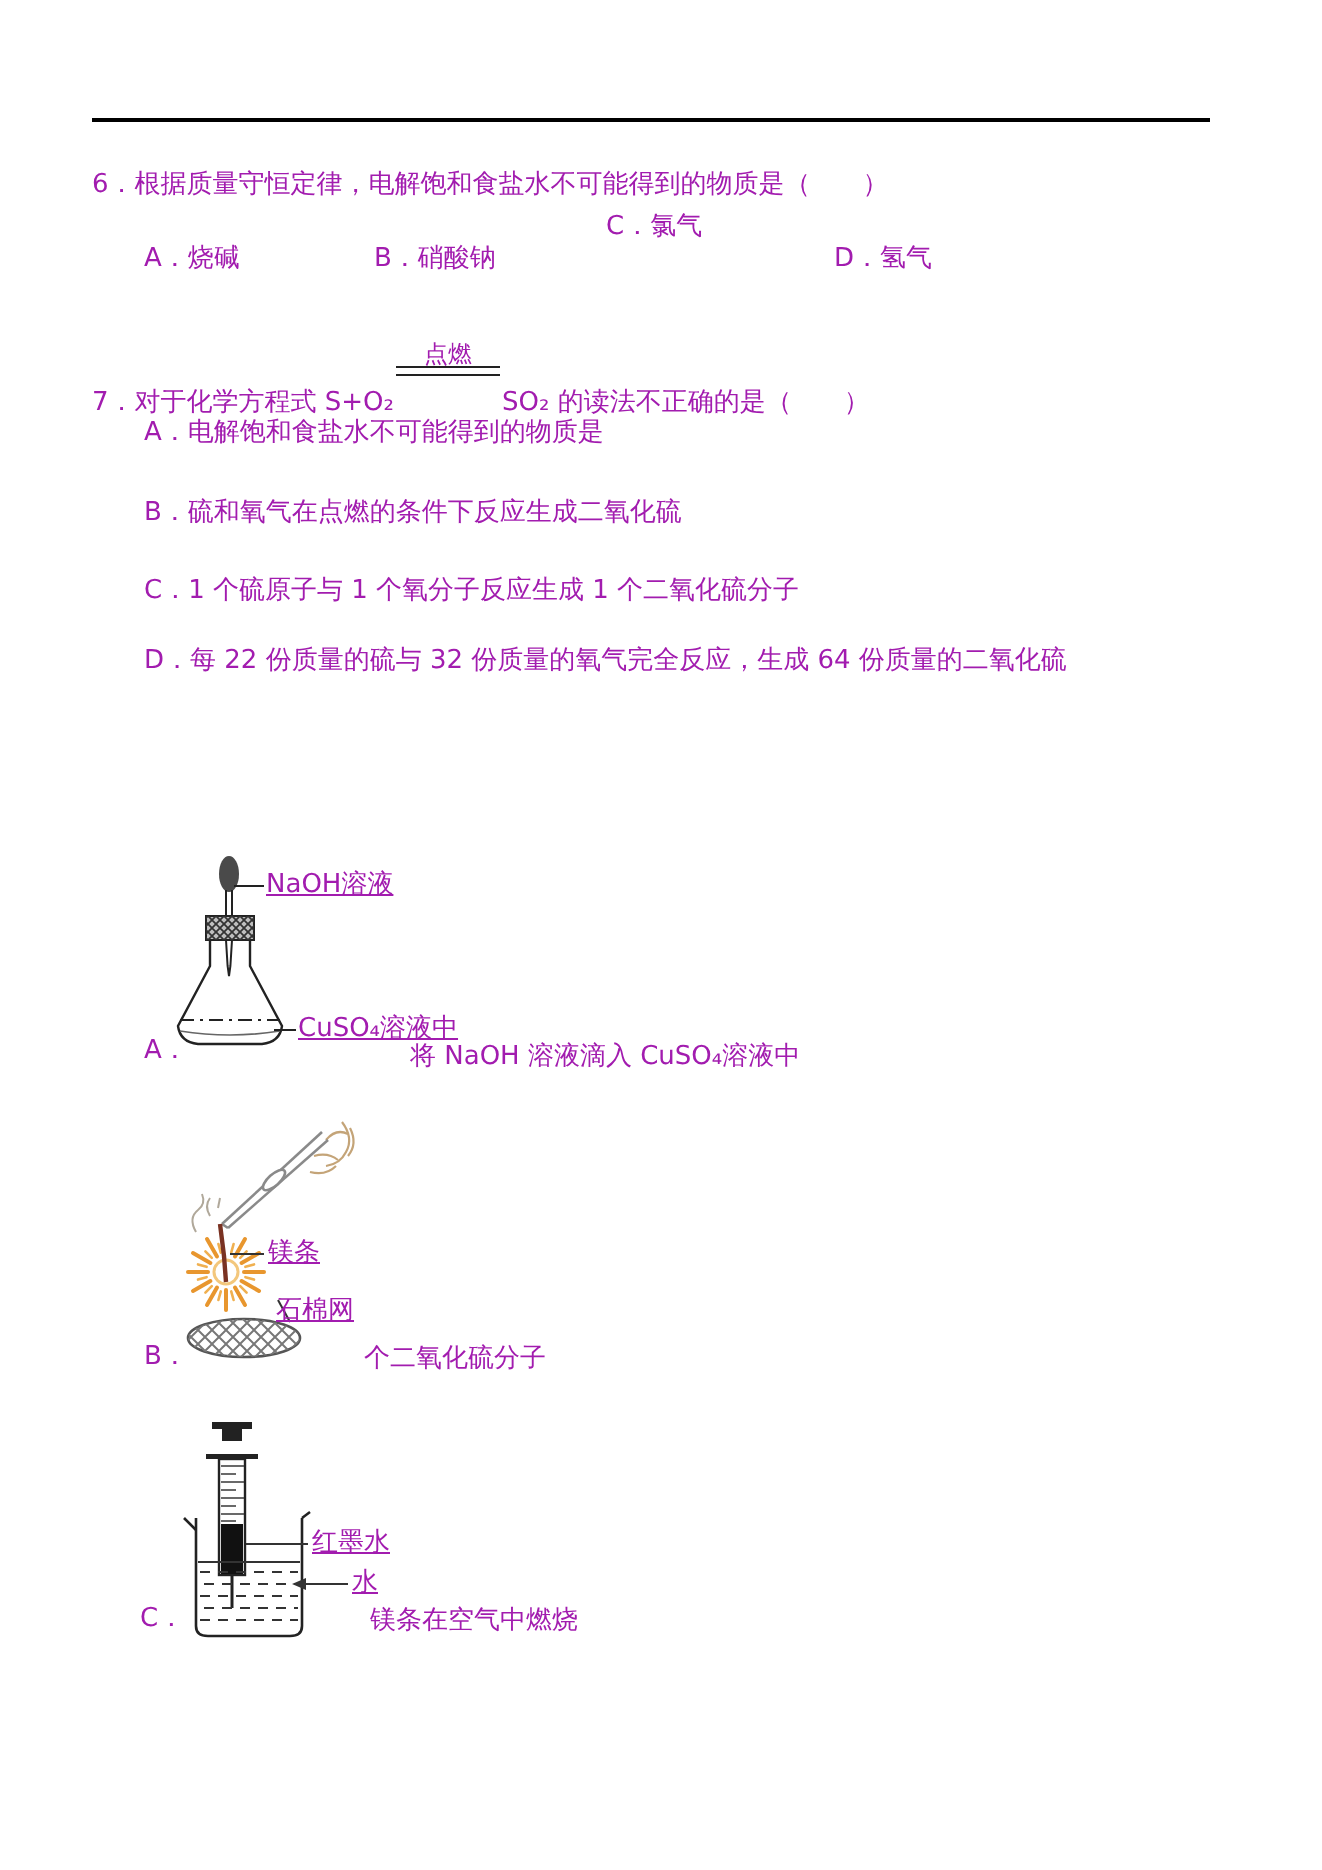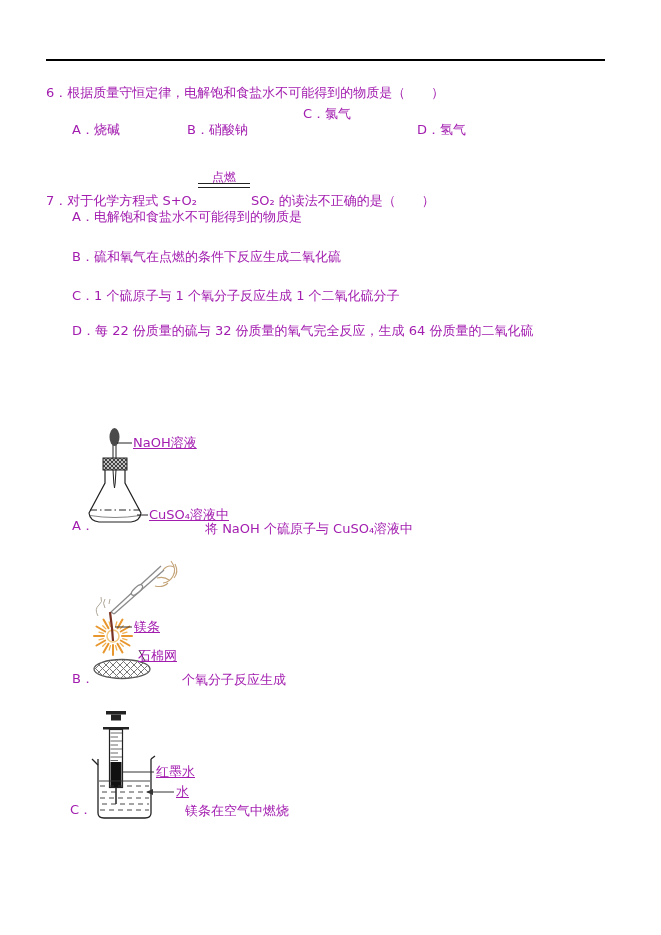--- a/index.html
+++ b/index.html
@@ -73,21 +73,21 @@
 
       <path d="M10,84 L60,84" stroke="#222" stroke-width="1" stroke-dasharray="7,3,1.5,3"></path>
 
       <path d="M37,17 L52,17" stroke="#222" stroke-width="1"></path>
       <path d="M57,89 L68,89" stroke="#222" stroke-width="1"></path>
     </svg>
     <span class="dlabel" style="left:53px;top:10px">NaOH溶液</span>
     <span class="dlabel" style="left:69px;top:82px">CuSO₄溶液中</span>
   </div>
   <span class="abs" style="left:72px;top:518px">A．</span>
-  <span class="abs" style="left:205px;top:521px">将 NaOH 个硫原子与 CuSO₄溶液中</span>
+  <span class="abs" style="left:205px;top:521px">将 NaOH 溶液滴入 CuSO₄溶液中</span>
 
   <div class="diagram" style="left:85px;top:560px;width:120px;height:125px">
     <svg width="120" height="122" viewBox="0 0 120 122">
 
       <g stroke="#c4a478" stroke-width="1.1" fill="none">
         <path d="M86,1 q6,8 2,15 q-3,6 -10,7"></path>
         <path d="M70,26 q8,2 13,-3"></path>
         <path d="M72,18 q7,-2 12,2"></path>
         <path d="M90,4 q4,8 -1,14"></path>
         <path d="M78,10 q5,-6 11,-3"></path>
@@ -144,21 +144,21 @@
         <ellipse cx="37" cy="109" rx="28" ry="9.5" fill="url(#net-hatch)" stroke="none"></ellipse>
       </g>
 
       <path d="M30,67 L47,67" stroke="#333" stroke-width="1"></path>
       <path d="M54,90 L60,101" stroke="#333" stroke-width="1"></path>
     </svg>
     <span class="dlabel" style="left:49px;top:60px">镁条</span>
     <span class="dlabel" style="left:53px;top:89px">石棉网</span>
   </div>
   <span class="abs" style="left:72px;top:671px">B．</span>
-  <span class="abs" style="left:182px;top:672px">个氧分子反应生成</span>
+  <span class="abs" style="left:182px;top:672px">个二氧化硫分子</span>
 
   <div class="diagram" style="left:90px;top:705px;width:110px;height:120px">
     <svg width="108" height="118" viewBox="0 0 108 118">
 
       <g>
         <rect x="16" y="6" width="20" height="3.5" fill="#222"></rect>
         <rect x="21" y="9.5" width="10" height="6" fill="#222"></rect>
         <rect x="13" y="22" width="26" height="2.5" fill="#222"></rect>
         <rect x="19.5" y="24.5" width="13" height="58" fill="#ffffff" stroke="#222" stroke-width="1.2"></rect>
         <g stroke="#444" stroke-width="0.8">

